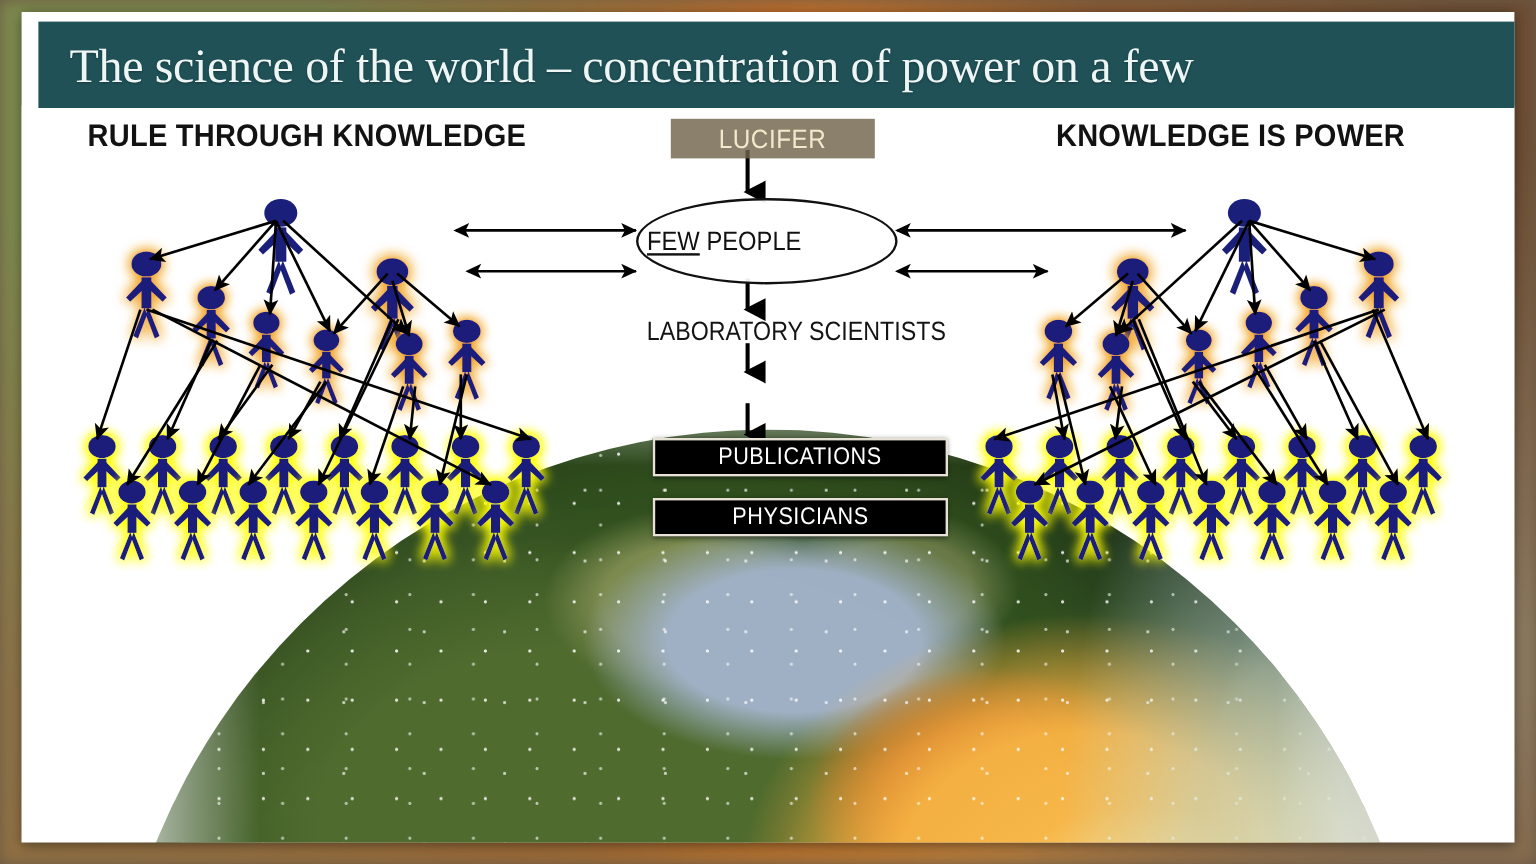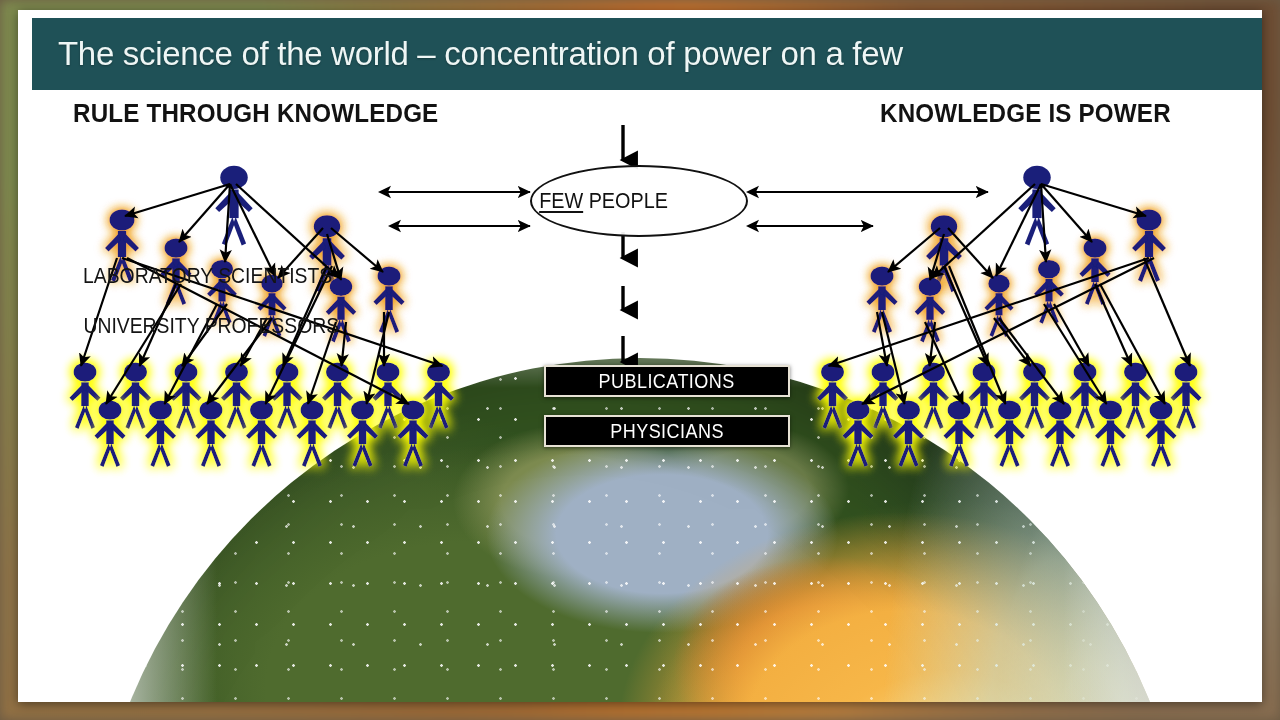--- a/index.html
+++ b/index.html
@@ -39,22 +39,22 @@
 
   
   #titlebar {
     position:absolute; left:14px; top:8px; width:1252px; height:72px;
     background:#1f5157;
     display:flex; align-items:center;
     z-index:40;
   }
   #titlebar .ttl {
     color:#eef6f5;
-    font-size:33px; font-weight:400;
-    font-family:Liberation Sans, sans-serif;
+    font-size:40px; font-weight:400;
+    font-family:Liberation Serif, serif;
     letter-spacing:-.3px;
     padding-left:26px;
     white-space:nowrap;
     text-shadow:0 1px 2px rgba(0,0,0,.3);
   }
 
   
   #globe-wrap { position:absolute; left:0; top:78px; right:0; bottom:0; overflow:hidden; z-index:1; }
   #globe {
     position:absolute;
@@ -144,21 +144,21 @@
     display:flex; align-items:center; justify-content:flex-start;
   }
   #ellipse span {
     font-size:22px; color:#111;
     font-family:"Liberation Sans", sans-serif;
     transform:scaleX(.9); white-space:nowrap;
   }
   #ellipse u { text-decoration:underline; text-underline-offset:3px; }
 
   .ctr-label {
-    position:absolute; z-index:30; left:0; right:0; text-align:left;
+    position:absolute; z-index:30; left:0; right:0; text-align:center;
     font-size:22px; color:#141414;
     font-family:"Liberation Sans", sans-serif;
     margin-left:48px;
   }
   .ctr-label span { display:inline-block; transform:scaleX(.88); }
   #lab-sci  { top:253px; }
   #lab-prof { top:303px; }
 
   .blackbox {
     position:absolute; z-index:30; left:498px; width:246px; height:32px;
@@ -355,27 +355,29 @@
       </g>
   </svg>
 
   <div id="titlebar">
     <div class="ttl">The science of the world – concentration of power on a few</div>
   </div>
 
   <div class="corner-head" id="head-left">RULE THROUGH KNOWLEDGE</div>
   <div class="corner-head" id="head-right">KNOWLEDGE IS POWER</div>
 
+  <div id="lucifer">
+    <span>LUCIFER</span>
+  </div>
 
   <div id="ellipse">
     <span><u id="few-u">FEW</u><i id="few-rest" style="font-style:normal"> PEOPLE</i></span>
   </div>
 
   <div class="ctr-label" id="lab-sci"><span>LABORATORY SCIENTISTS</span></div>
-  <div class="ctr-label" id="lab-prof"><span>UNIVERSITY PROFESSORS</span></div>
 
   <div class="blackbox" id="box-pub">
     <span>PUBLICATIONS</span>
   </div>
   <div class="blackbox" id="box-phys">
     <span>PHYSICIANS</span>
   </div>
 
 </div>
 

